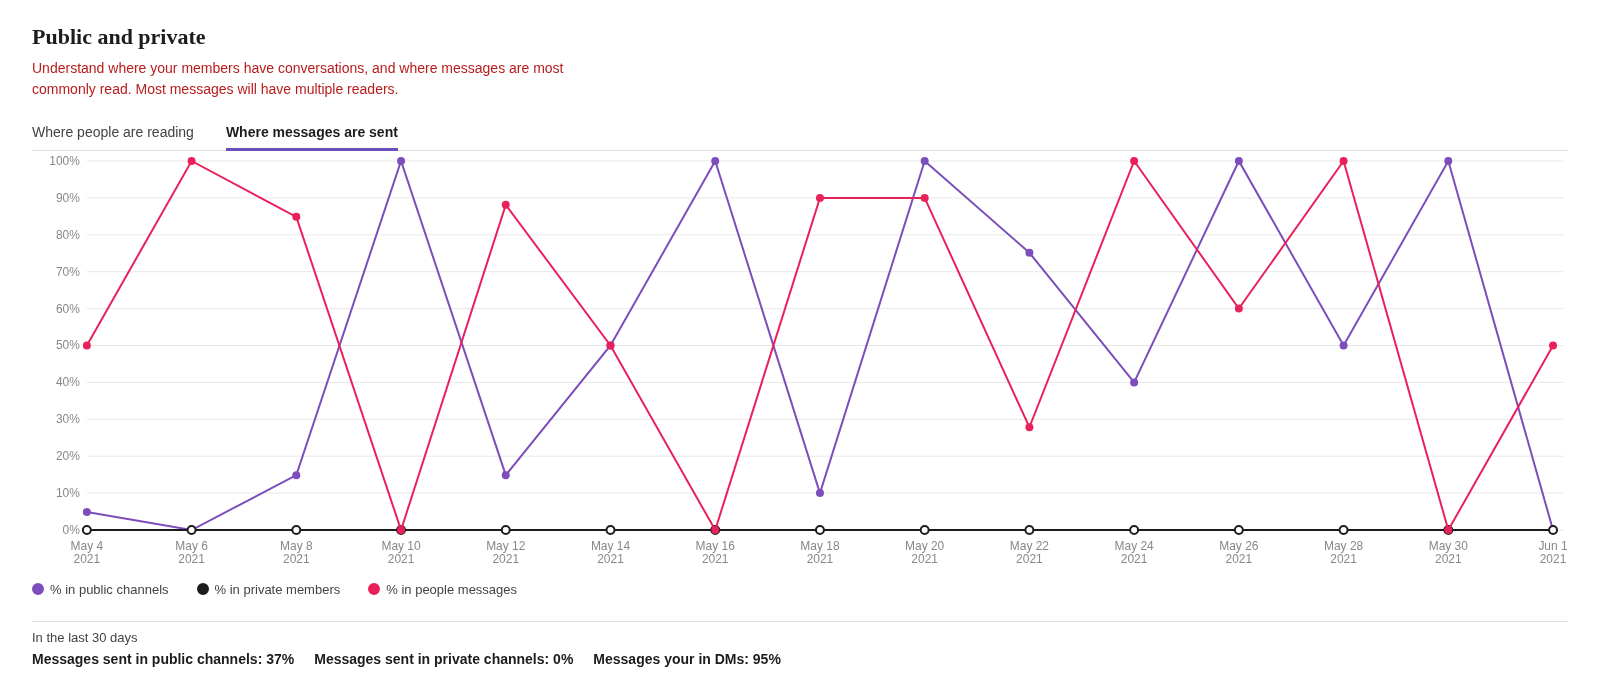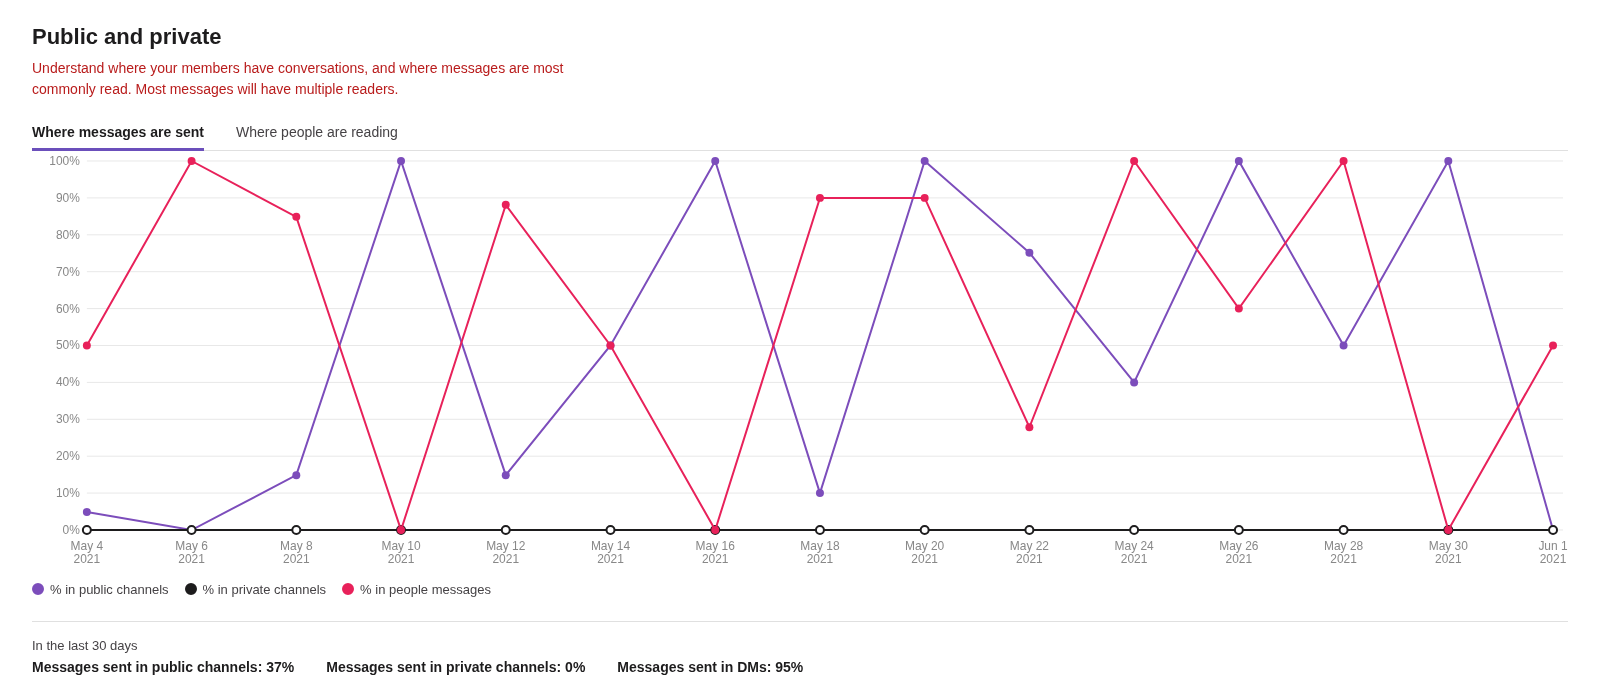--- a/index.html
+++ b/index.html
@@ -7,20 +7,21 @@
       font-family: -apple-system, BlinkMacSystemFont, "Segoe UI", Helvetica, Arial, sans-serif;
       background: #fff;
       color: #1d1c1d;
       padding: 24px 32px;
       width: 1600px;
     }
     h1 {
       font-size: 22px;
       font-weight: 700;
       margin-bottom: 8px;
+      font-family: Liberation Serif, serif;
     }
     .subtitle {
       font-size: 14px;
       color: #b91c1c;
       line-height: 1.5;
       max-width: 580px;
       margin-bottom: 16px;
     }
     .tabs {
       display: flex;
@@ -44,63 +45,63 @@
     .chart-container {
       margin-top: 0;
       position: relative;
     }
     svg.chart {
       display: block;
       width: 100%;
     }
     .legend {
       display: flex;
-      gap: 16px;
+      gap: 28px;
       margin-top: 12px;
       align-items: center;
       font-size: 13px;
       color: #454245;
     }
     .legend-item {
       display: flex;
       align-items: center;
       gap: 6px;
     }
     .legend-dot {
       width: 12px;
       height: 12px;
       border-radius: 50%;
       border: 2px solid;
     }
     .summary-section {
       margin-top: 24px;
       border-top: 1px solid #e0e0e0;
-      padding-top: 16px;
+      padding-top: 8px;
     }
     .summary-period {
       font-size: 13px;
       color: #454245;
       margin-bottom: 6px;
     }
     .summary-stats {
       font-size: 14px;
       font-weight: 700;
       display: flex;
-      gap: 32px;
+      gap: 20px;
     }
   </style>
 </head>
 <body>
 
 <h1>Public and private</h1>
 <p class="subtitle">Understand where your members have conversations, and where messages are most commonly read. Most messages will have multiple readers.</p>
 
 <div class="tabs">
+  <div class="tab">Where people are reading</div>
   <div class="tab active">Where messages are sent</div>
-  <div class="tab">Where people are reading</div>
 </div>
 
 <div class="chart-container">
   <svg class="chart" viewBox="0 0 1540 420" xmlns="http://www.w3.org/2000/svg">
 
     <defs>
       <style>
         .grid-line { stroke: #e8e8e8; stroke-width: 1; }
         .axis-label { font-family: -apple-system, sans-serif; font-size: 12px; fill: #888; }
       </style>
@@ -249,37 +250,37 @@
   </svg>
 </div>
 
 <div class="legend">
   <div class="legend-item">
     <div class="legend-dot" style="background:#7c4dbb; border-color:#7c4dbb;"></div>
     <span>% in public channels</span>
   </div>
   <div class="legend-item">
     <div class="legend-dot" style="background:#1d1c1d; border-color:#1d1c1d;"></div>
-    <span>% in private channels</span>
+    <span>% in private members</span>
   </div>
   <div class="legend-item">
     <div class="legend-dot" style="background:#e8215a; border-color:#e8215a;"></div>
     <span>% in people messages</span>
   </div>
 </div>
 
 <div class="summary-section">
   <div class="summary-period">In the last 30 days</div>
   <div class="summary-stats">
     <span>
       <span>Messages sent in public channels:</span>
       <span>37%</span>
     </span>
     <span>
       <span>Messages sent in private channels:</span>
       <span>0%</span>
     </span>
     <span>
-      <span>Messages sent in DMs:</span>
+      <span>Messages your in DMs:</span>
       <span>95%</span>
     </span>
   </div>
 </div>
 
 </body></html>

